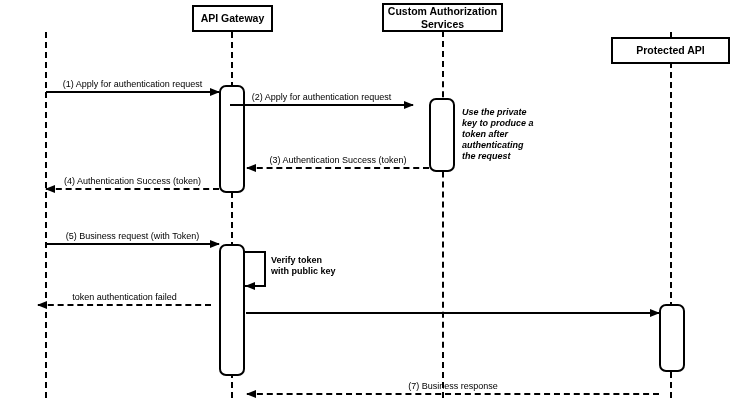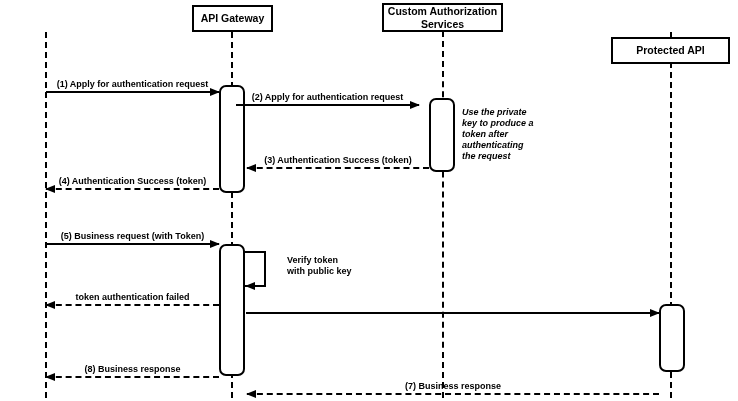--- a/index.html
+++ b/index.html
@@ -16,21 +16,21 @@
   .activation {
     position:absolute; width:26px; background:#fff; border:2px solid #000;
     border-radius:7px; z-index:3;
   }
 
   .msg { position:absolute; height:16px; z-index:4; }
   .msg-line { position:absolute; left:0; right:0; top:16px; height:0; border-top:2px solid #000; }
   .msg.dashed .msg-line { border-top-style:dashed; }
   .msg-label {
     position:absolute; left:0; right:0; bottom:2px; text-align:center;
-    font-size:9px; font-weight:bold; white-space:nowrap;
+    font-size:9px; font-weight:normal; white-space:nowrap;
   }
   .arrow { position:absolute; width:0; height:0; top:13px; }
   .arrow.right { right:-1px; border-top:4px solid transparent; border-bottom:4px solid transparent; border-left:10px solid #000; }
   .arrow.left  { left:-1px;  border-top:4px solid transparent; border-bottom:4px solid transparent; border-right:10px solid #000; }
 
   .seg { position:absolute; background:#000; z-index:4; }
 
   .side-text {
     position:absolute; font-size:9px; font-weight:bold; line-height:1.22; z-index:4;
     text-align:left;
@@ -60,21 +60,21 @@
   <div class="activation" style="left:429px;top:98px;height:74px;"></div>
   <div class="activation" style="left:219px;top:244px;height:132px;"></div>
   <div class="activation" style="left:659px;top:304px;height:68px;"></div>
 
   <div class="msg solid" style="left:46px;top:75px;width:173px;">
     <span class="msg-label">(1) Apply for authentication request</span>
     <div class="msg-line"></div>
     <div class="arrow right"></div>
   </div>
 
-  <div class="msg solid" style="left:236px;top:88px;width:183px;">
+  <div class="msg solid" style="left:230px;top:88px;width:183px;">
     <span class="msg-label">(2) Apply for authentication request</span>
     <div class="msg-line"></div>
     <div class="arrow right"></div>
   </div>
 
   <div class="side-text" style="left:462px;top:107px;width:74px;font-style:italic;">Use the private key to produce a token after authenticating the request</div>
 
   <div class="msg dashed" style="left:247px;top:151px;width:182px;">
     <span class="msg-label">(3) Authentication Success (token)</span>
     <div class="msg-line"></div>
@@ -90,38 +90,33 @@
   <div class="msg solid" style="left:46px;top:227px;width:173px;">
     <span class="msg-label">(5) Business request (with Token)</span>
     <div class="msg-line"></div>
     <div class="arrow right"></div>
   </div>
 
   <div class="seg" style="left:245px;top:251px;width:21px;height:2px;"></div>
   <div class="seg" style="left:264px;top:251px;width:2px;height:36px;"></div>
   <div class="seg" style="left:245px;top:285px;width:21px;height:2px;"></div>
   <div class="arrow left" style="position:absolute;left:245px;top:282px;z-index:4;"></div>
-  <div class="side-text" style="left:271px;top:255px;width:70px;margin-left:16px;">Verify token with public key</div>
+  <div class="side-text" style="left:271px;top:255px;width:70px;">Verify token with public key</div>
 
-  <div class="msg dashed" style="left:46px;top:288px;width:173px;">
+  <div class="msg dashed" style="left:38px;top:288px;width:173px;">
     <span class="msg-label">token authentication failed</span>
     <div class="msg-line"></div>
     <div class="arrow left"></div>
   </div>
 
   <div class="msg solid" style="left:246px;top:296px;width:413px;">
     <div class="msg-line"></div>
     <div class="arrow right"></div>
   </div>
 
   <div class="msg dashed" style="left:247px;top:353px;width:412px;margin-top:24px;">
     <span class="msg-label">(7) Business response</span>
     <div class="msg-line"></div>
     <div class="arrow left"></div>
   </div>
 
-  <div class="msg dashed" style="left:46px;top:360px;width:173px;">
-    <span class="msg-label">(8) Business response</span>
-    <div class="msg-line"></div>
-    <div class="arrow left"></div>
-  </div>
 
 </div>
 
 </body></html>

